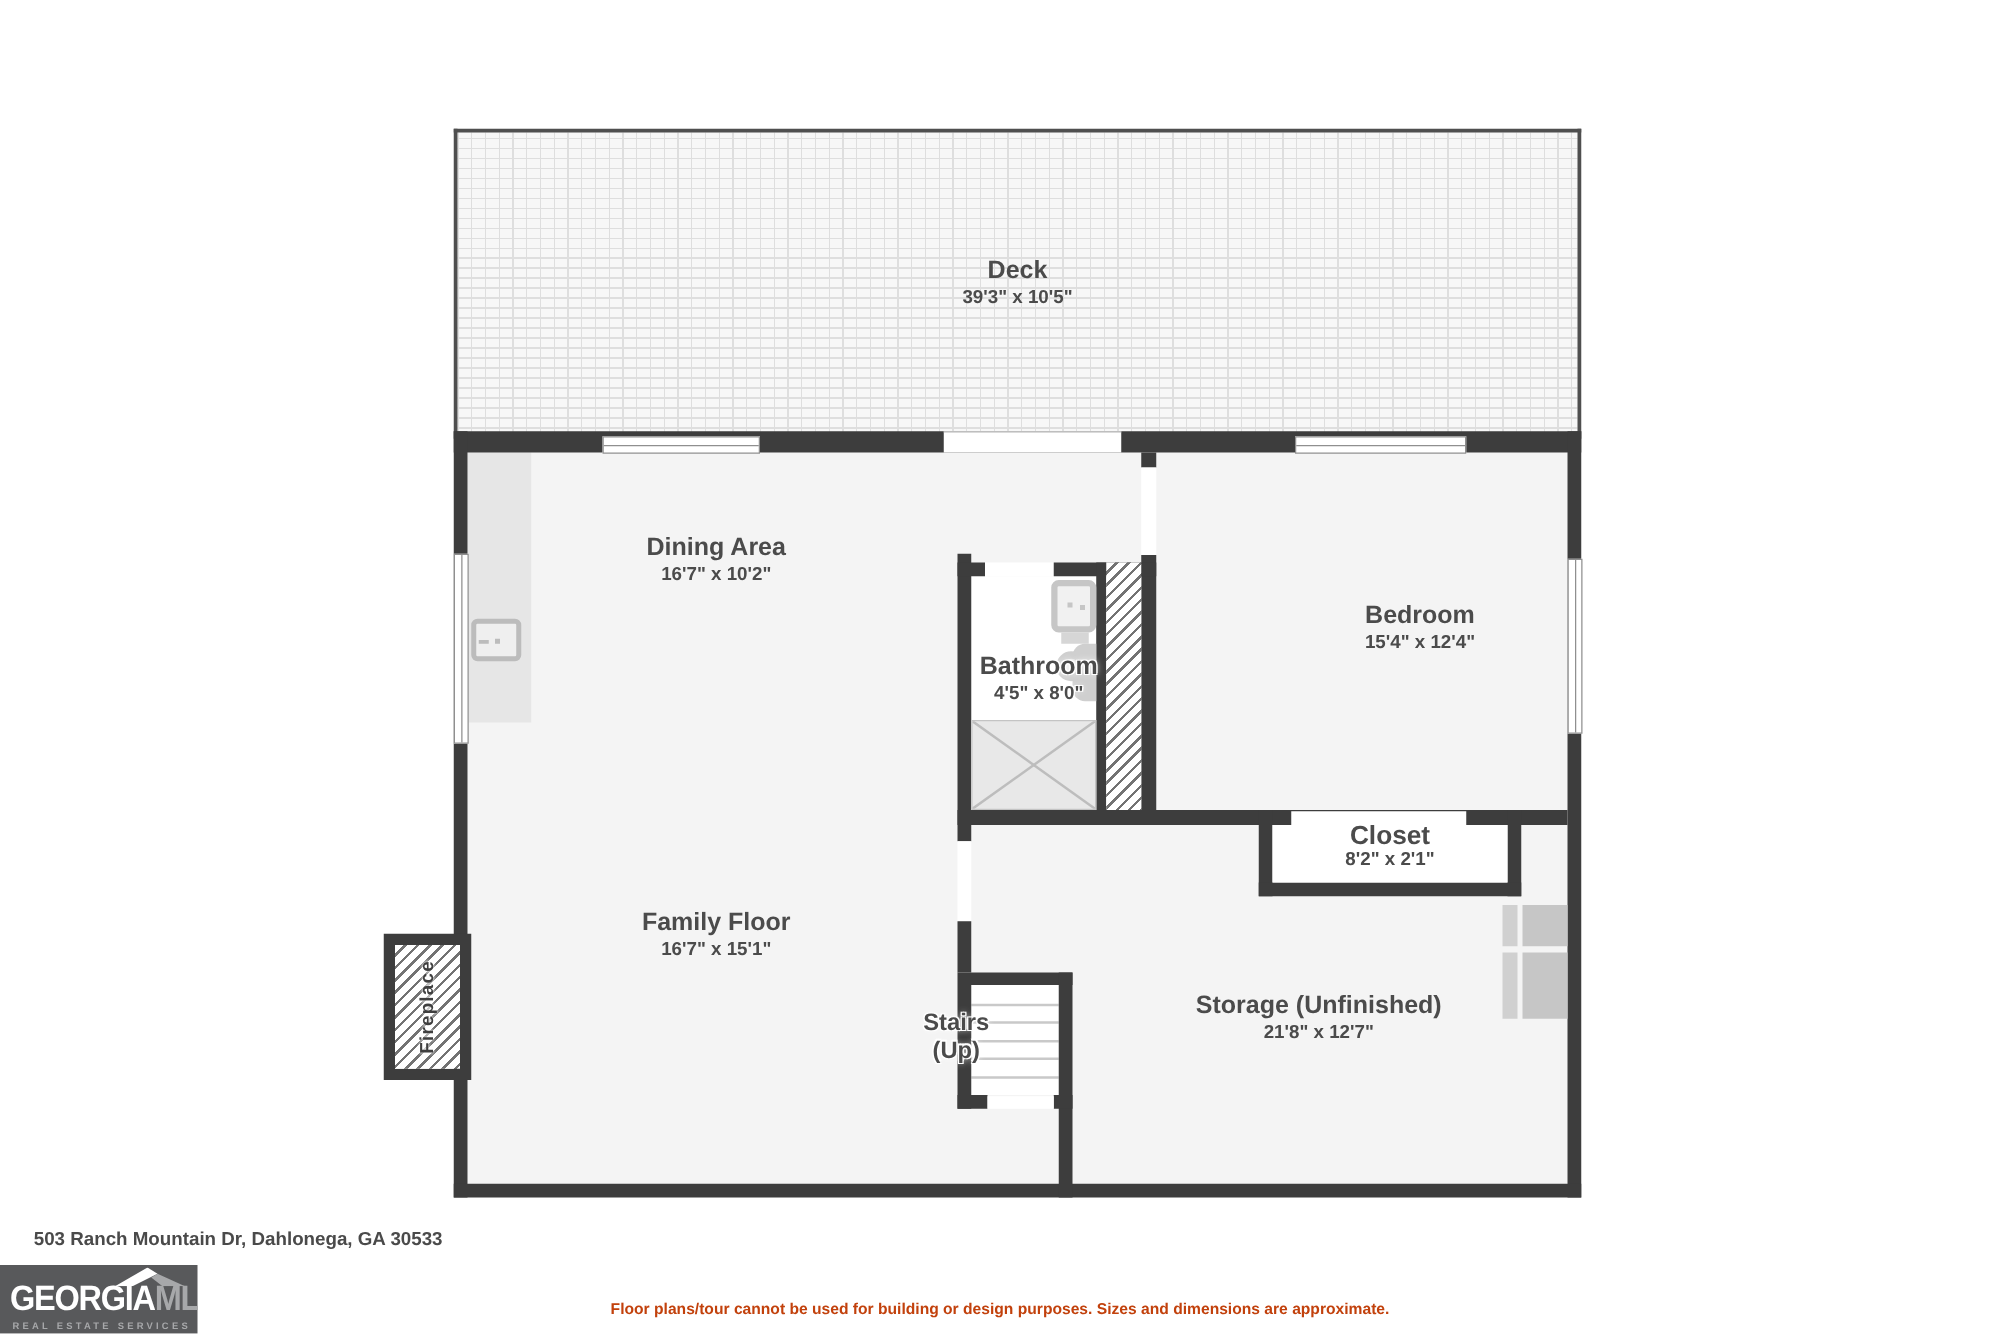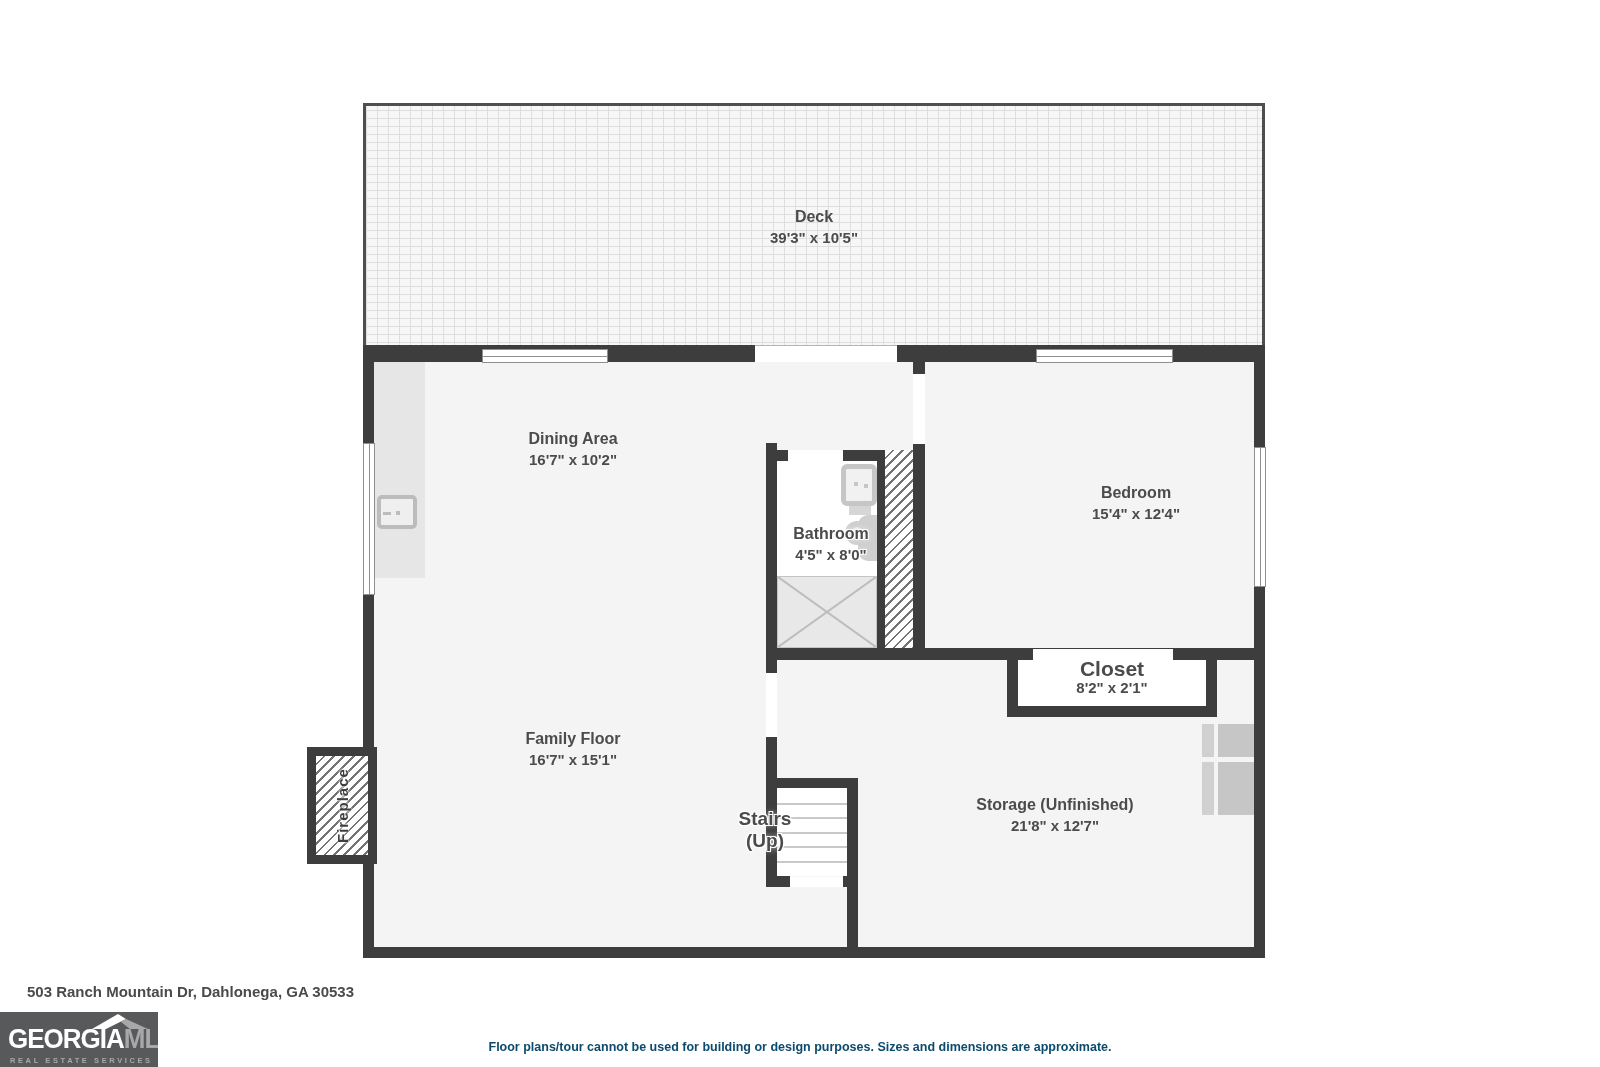--- a/index.html
+++ b/index.html
@@ -14,36 +14,36 @@
         border:3px solid #4f4f4f;border-bottom:none;
         background-image:
           repeating-linear-gradient(0deg,#dedede 0 1px,transparent 1px 8px),
           repeating-linear-gradient(90deg,#dedede 0 1px,transparent 1px 11px);}
   .hatch{background:repeating-linear-gradient(135deg,#ffffff 0 5px,#737373 5px 7px);}
   .win{position:absolute;background:#ffffff;border:1px solid #8f8f8f;box-sizing:border-box;}
   .win .mid-h{position:absolute;left:0;right:0;top:50%;height:1px;background:#8f8f8f;}
   .win .mid-v{position:absolute;top:0;bottom:0;left:50%;width:1px;background:#8f8f8f;}
   .room-label{position:absolute;transform:translateX(-50%);text-align:center;
               color:#4b4b4b;white-space:nowrap;z-index:30;}
-  .room-label .rname{font-size:16px;font-weight:bold;line-height:23px;}
+  .room-label .rname{font-size:20px;font-weight:bold;line-height:23px;}
   .room-label .rdims{font-size:15px;font-weight:bold;line-height:20px;}
   .halo{text-shadow:-1px -1px 0 #fff,1px -1px 0 #fff,-1px 1px 0 #fff,1px 1px 0 #fff,0 0 6px #fff;}
   .tread{position:absolute;height:2px;background:#c9c9c9;}
   .fireplace{position:absolute;left:307px;top:747px;width:70px;height:117px;
              border:9px solid #3d3d3d;box-sizing:border-box;z-index:22;}
   .fireplace .fp-hatch{position:absolute;inset:0;}
   .fireplace .fp-text{position:absolute;inset:0;display:flex;align-items:center;justify-content:center;
              writing-mode:vertical-rl;transform:rotate(180deg);
              font-size:15px;font-weight:bold;color:#3f3f3f;letter-spacing:1px;
              text-shadow:0 0 3px #fff,0 0 3px #fff;}
   .fixture{position:absolute;box-sizing:border-box;}
   
   .address{position:absolute;left:27px;top:983px;font-size:15px;font-weight:bold;color:#4a4a4a;z-index:35;}
   .disclaimer{position:absolute;left:800px;top:1040px;transform:translateX(-50%);
-              font-size:12.5px;font-weight:bold;color:#0c4a6e;white-space:nowrap;z-index:35;}
+              font-size:12.5px;font-weight:bold;color:#c2410c;white-space:nowrap;z-index:35;}
   .logo{position:absolute;left:0;top:1012px;width:158px;height:55px;background:#58595b;z-index:40;
         overflow:hidden;}
   .logo .row{position:absolute;left:8px;top:12px;font-size:26px;font-weight:bold;line-height:26px;
              letter-spacing:-1px;transform:scaleY(1.08);transform-origin:top left;white-space:nowrap;}
   .logo .g1{color:#ffffff;}
   .logo .g2{color:#a7a8aa;}
   .logo .tagline{position:absolute;left:10px;top:44px;font-size:7.5px;font-weight:bold;
              color:#a7a8aa;letter-spacing:2.6px;white-space:nowrap;}
   .logo svg{position:absolute;left:92px;top:2px;}
 </style>

